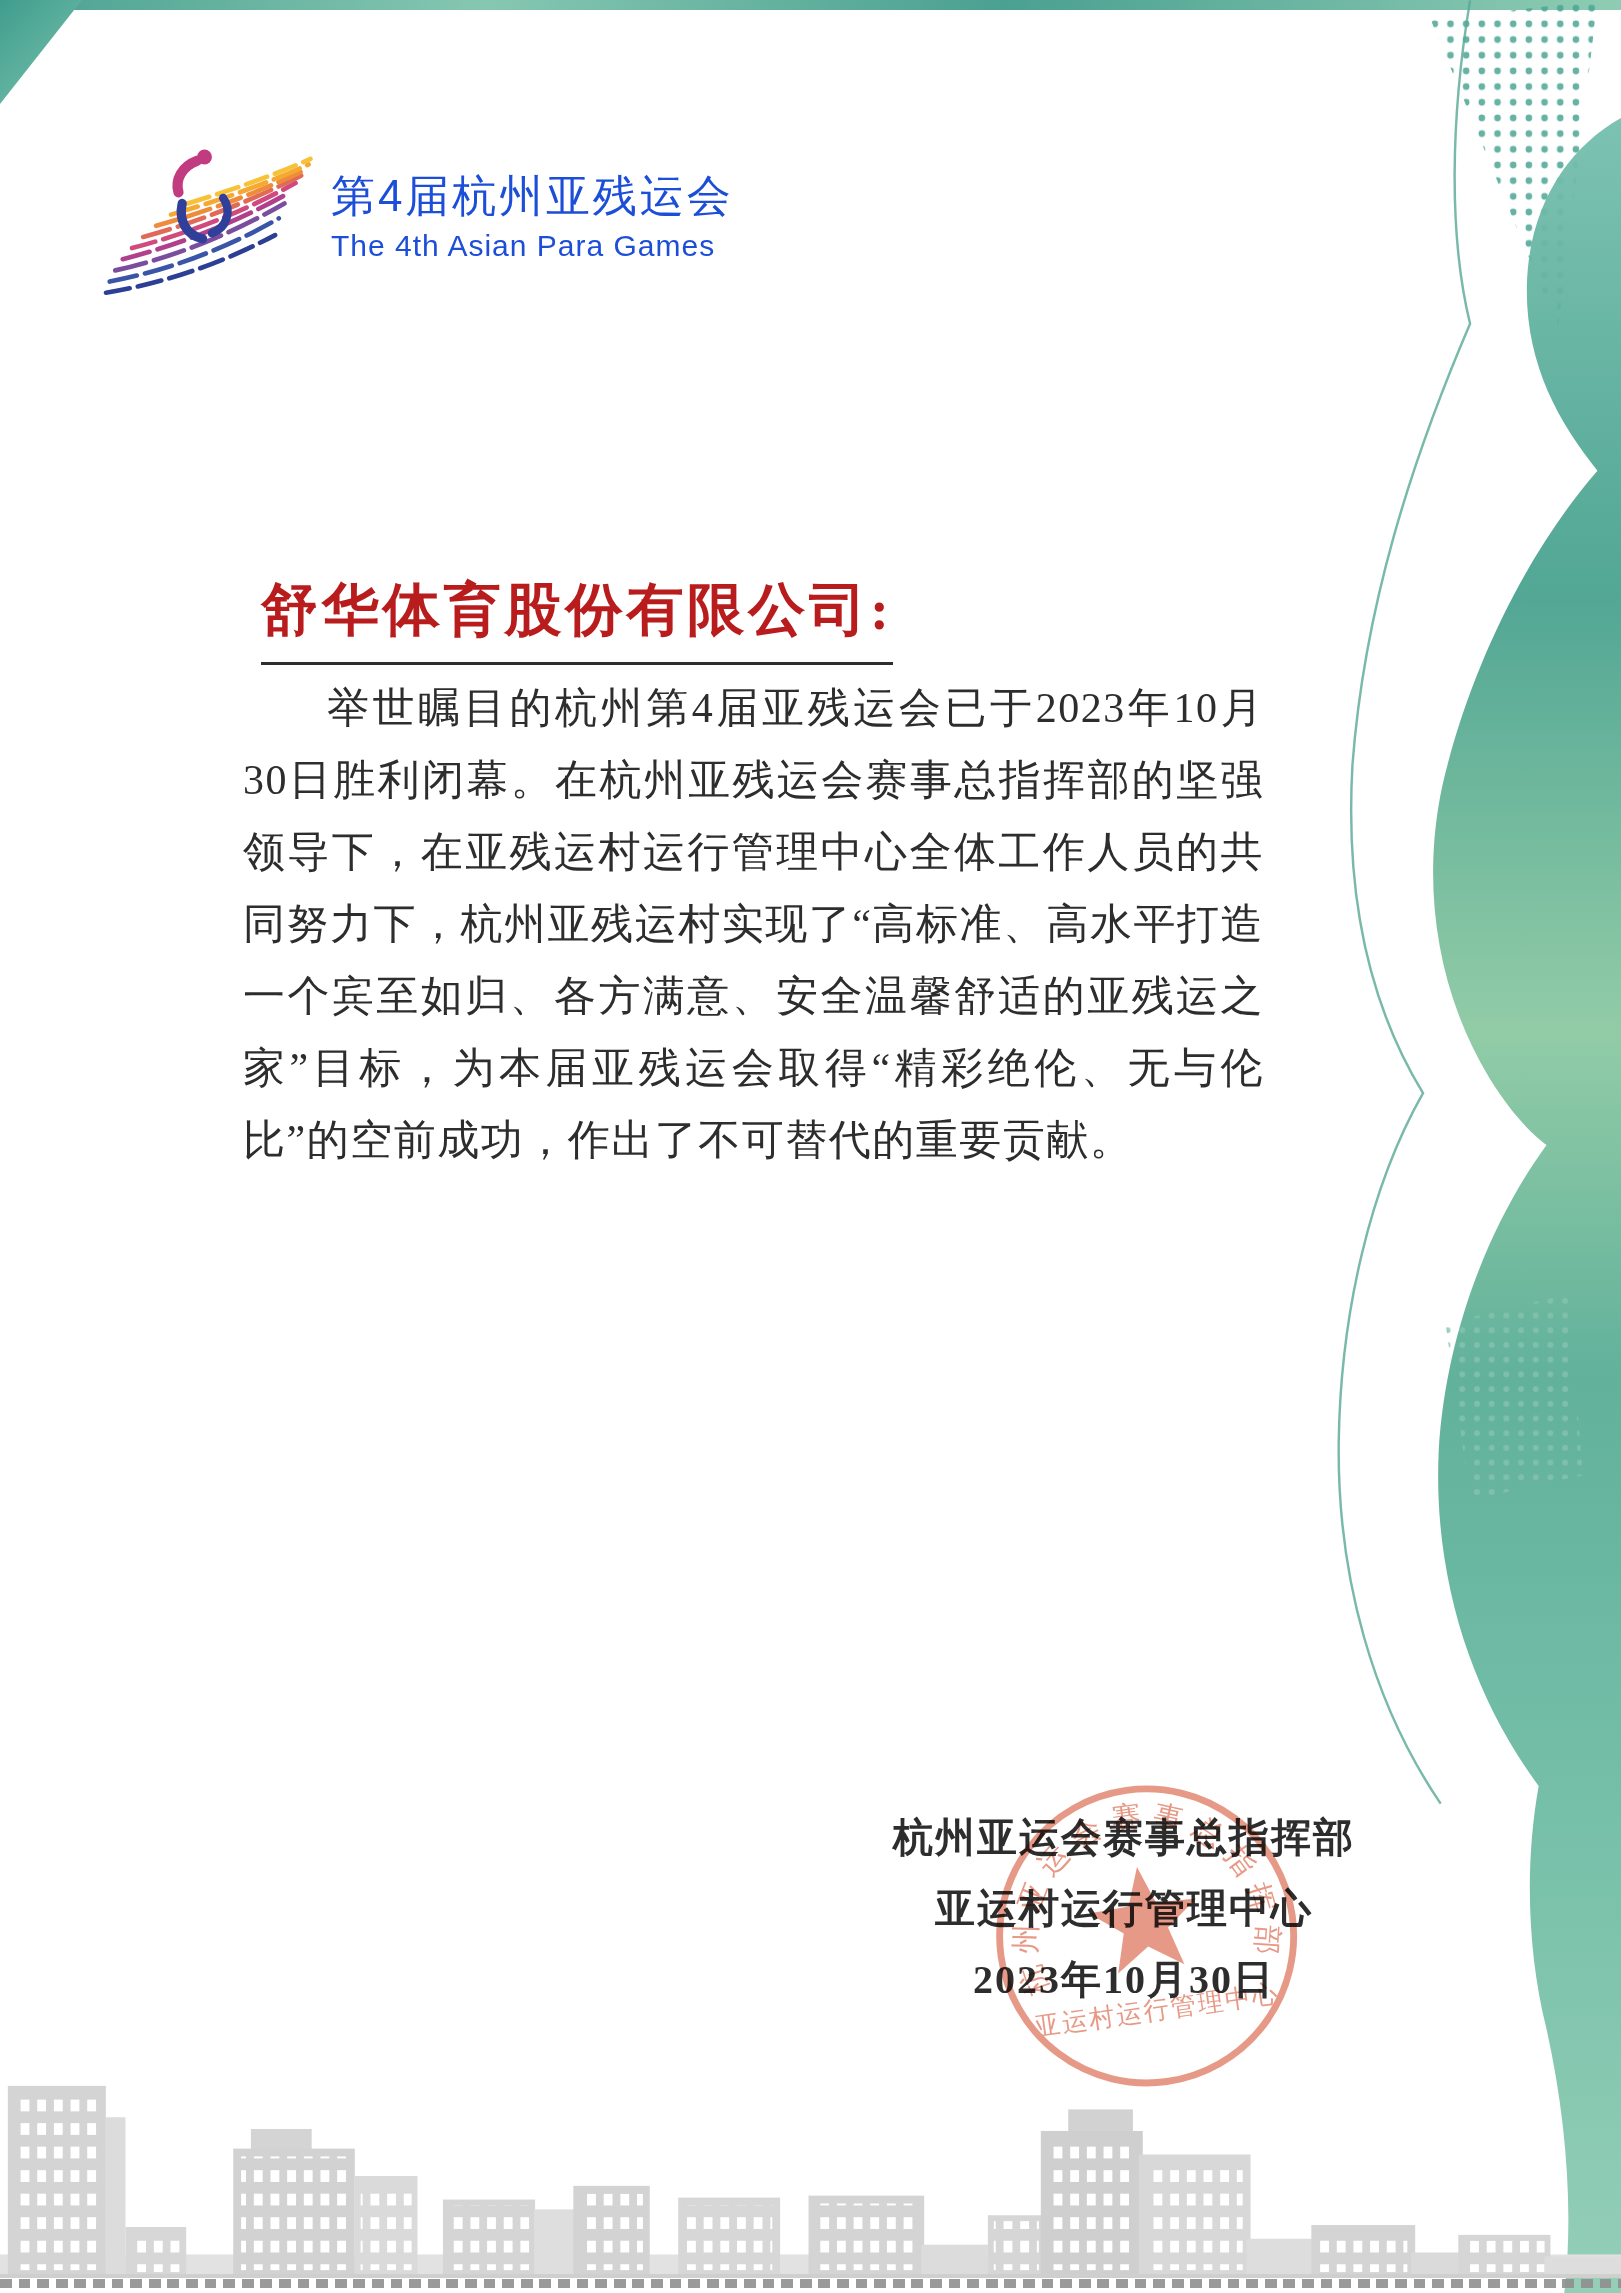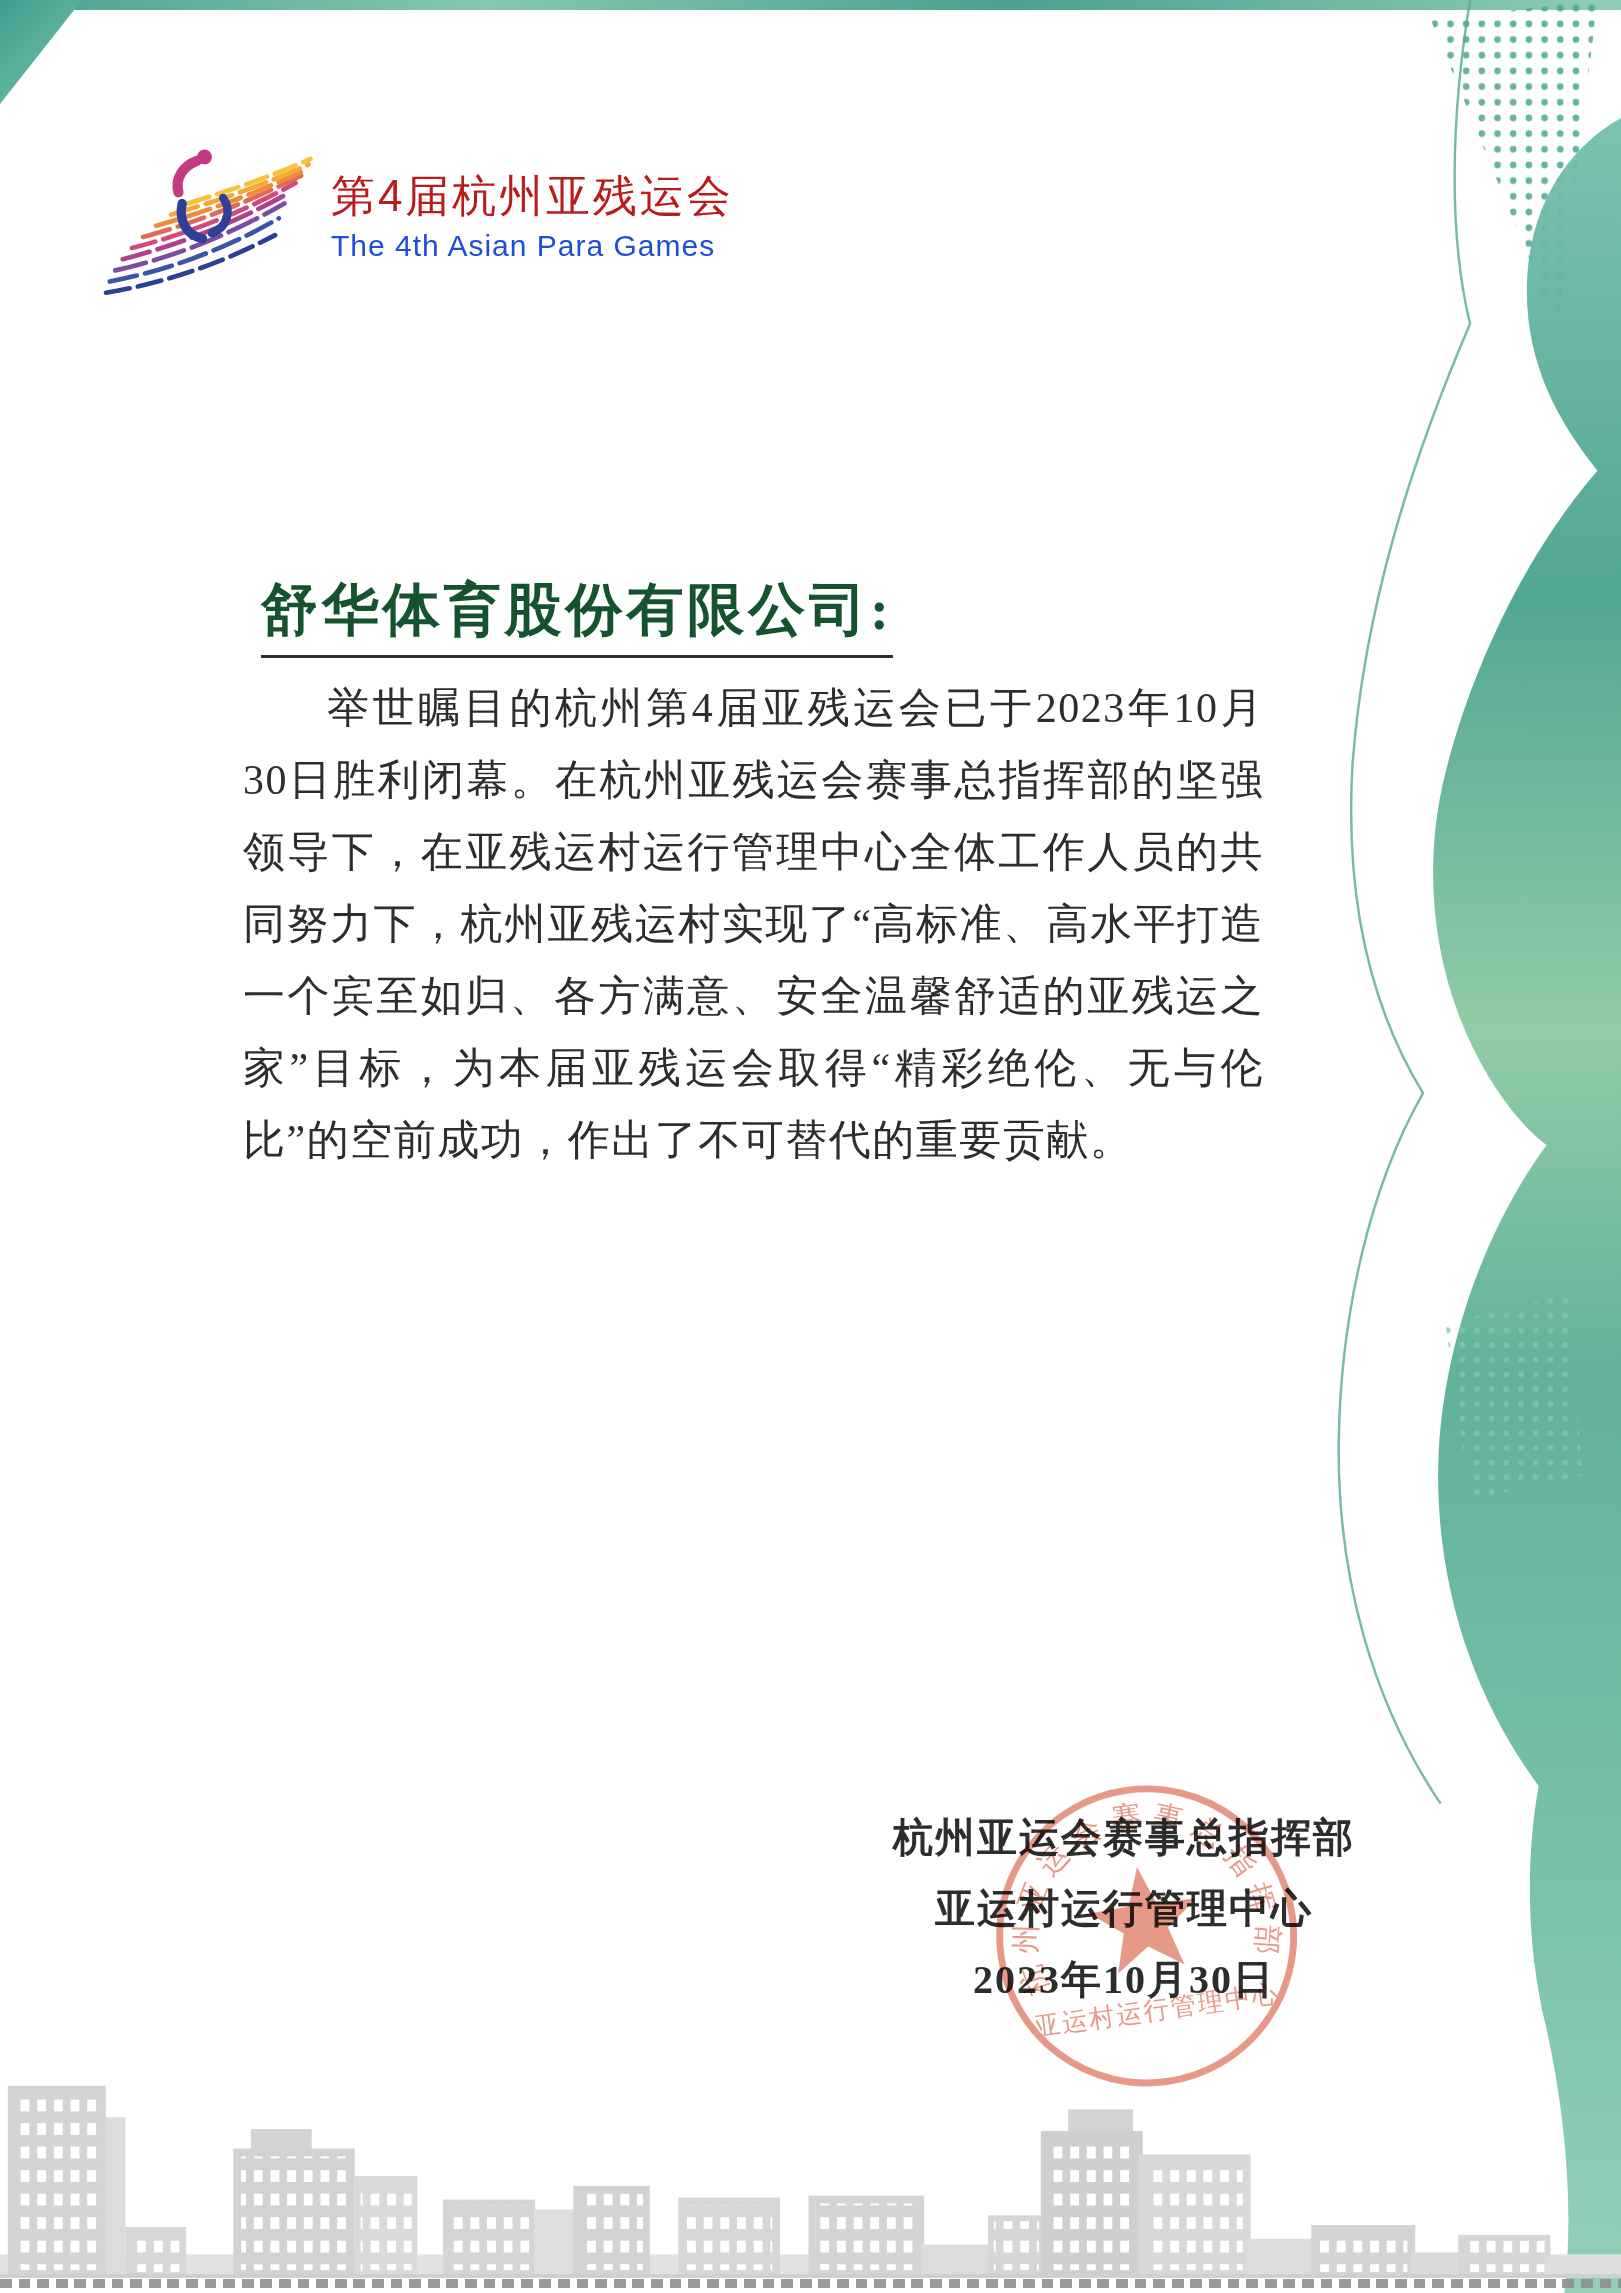--- a/index.html
+++ b/index.html
@@ -15,30 +15,30 @@
     background:linear-gradient(135deg,#3f9d8d,#7cc3ae);
     clip-path:polygon(0 0,100% 0,0 100%);}
   
   .wave-svg,.skyline-svg,.stamp-svg{position:absolute;top:0;left:0;width:1621px;height:2294px;pointer-events:none;}
   .wave-svg{z-index:1;} .skyline-svg{z-index:2;}
   .content{position:absolute;top:0;left:0;width:100%;height:100%;z-index:3;}
   .stamp-svg{z-index:4;opacity:.82;mix-blend-mode:multiply;}
   
   .logo-icon{position:absolute;left:93px;top:143px;width:223px;height:173px;}
   .logo-text{position:absolute;left:331px;top:165px;font-family:"Liberation Sans","DejaVu Sans",sans-serif;}
-  .logo-cn{font-size:44px;color:#b91c1c;letter-spacing:2.9px;line-height:61px;}
+  .logo-cn{font-size:44px;color:#1d4ed8;letter-spacing:2.9px;line-height:61px;}
   .logo-en{font-size:30px;color:#1d4ed8;letter-spacing:1px;line-height:39px;}
   
   .letter-title{position:absolute;left:0;right:0;top:365px;text-align:center;
     font-size:147px;font-weight:700;line-height:162px;color:#d19e27;
     letter-spacing:29px;padding-left:29px;
     text-shadow:0 2.9px 2px rgba(166,116,22,.28);}
   
   .recipient{position:absolute;left:261px;top:572px;font-size:57px;font-weight:700;
-    color:#14532d;letter-spacing:3.9px;border-bottom:3.9px solid #2e2e2e;padding-bottom:6px;}
+    color:#b91c1c;letter-spacing:3.9px;border-bottom:3.9px solid #2e2e2e;padding-bottom:13px;}
   
   .body-text{position:absolute;left:243px;top:672px;width:1021px;
     font-size:42px;line-height:72px;color:#2d2d2d;letter-spacing:1.5px;
     text-align:justify;text-justify:inter-ideograph;}
   .body-text p{margin:0;text-indent:2em;}
   
   .signature{position:absolute;left:879px;top:1802px;width:490px;text-align:center;
     font-size:40px;font-weight:700;color:#2d2d2d;line-height:71px;letter-spacing:2px;}
   
   .bottom-dashes{position:absolute;left:0;bottom:5.9px;width:100%;height:8.8px;z-index:3;

